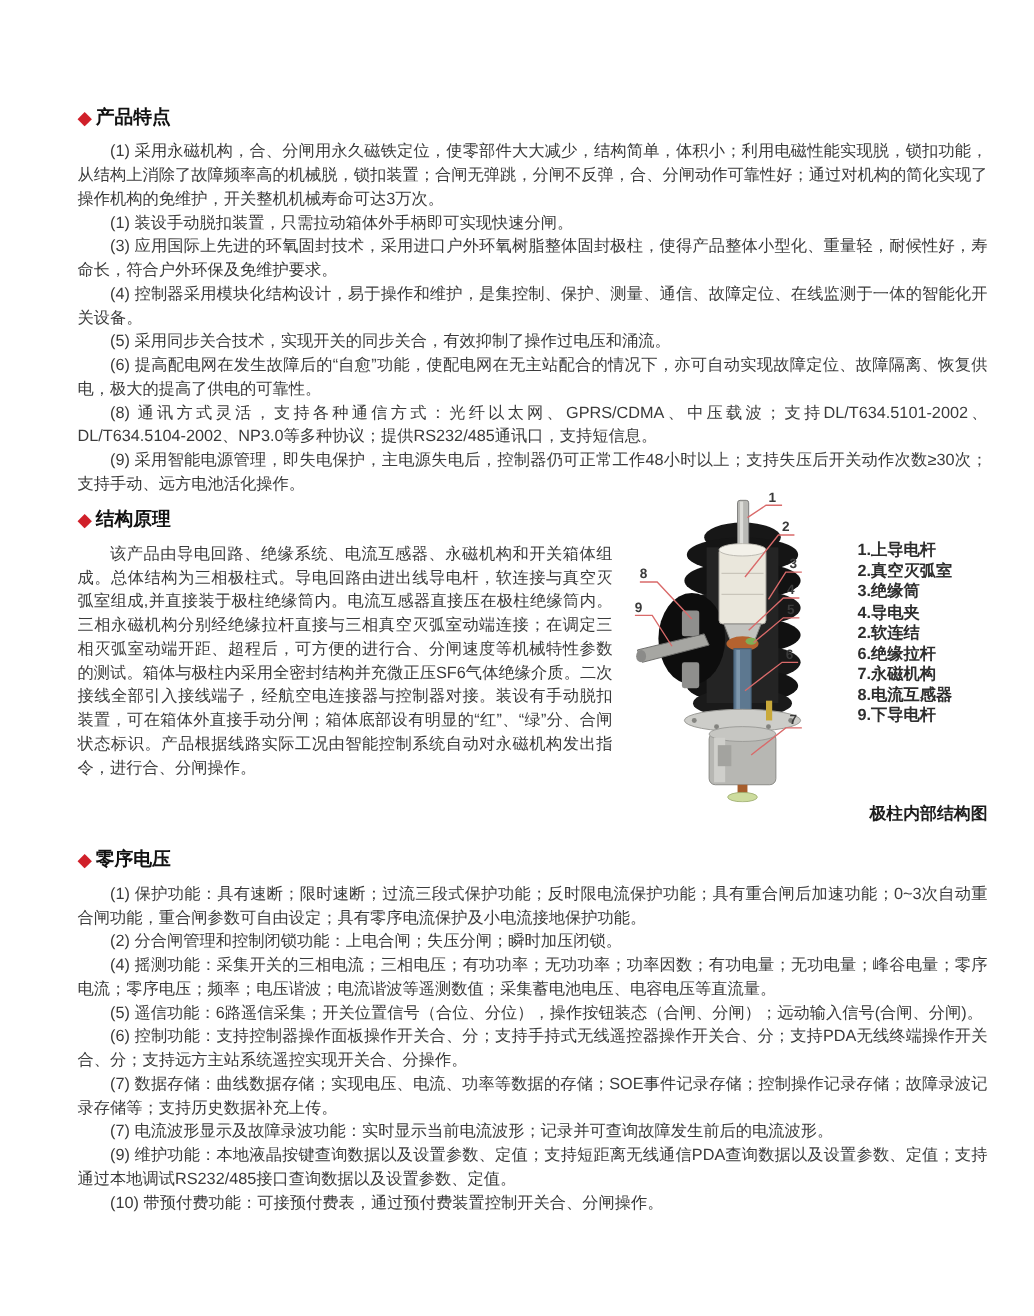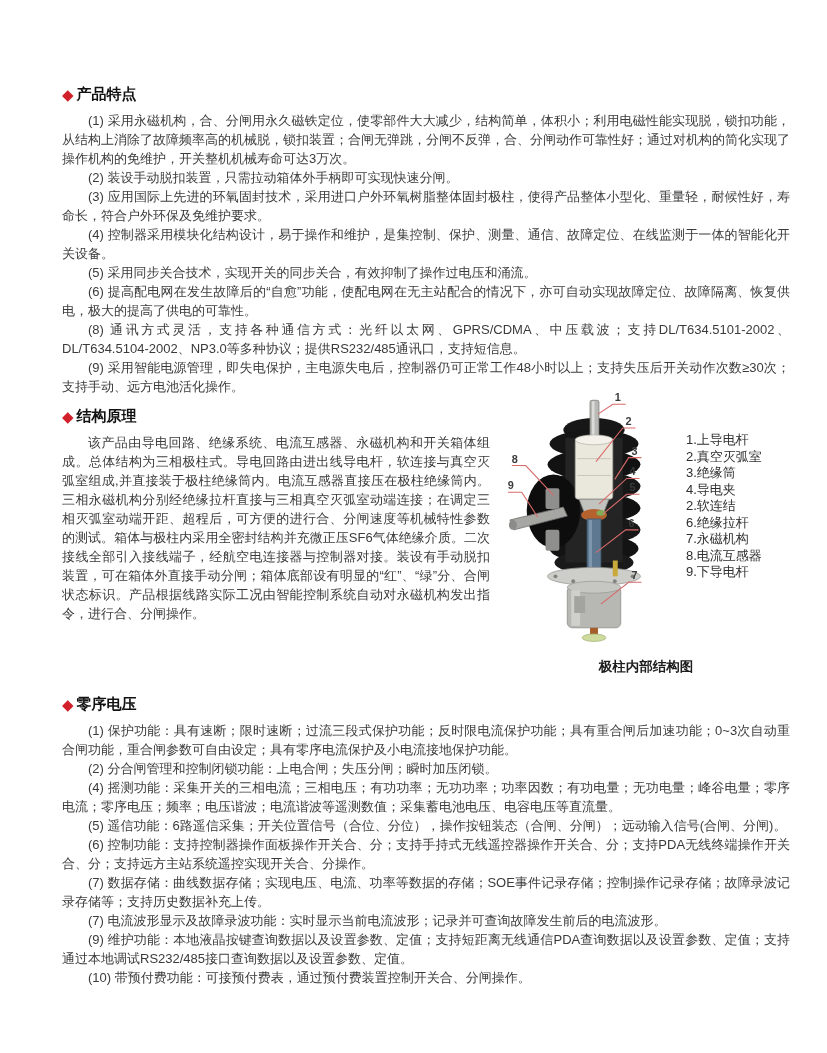--- a/index.html
+++ b/index.html
@@ -22,45 +22,45 @@
     font-size:13px;line-height:19px;color:#3b3b3b;
   }
   .wrap{zoom:1;}
   .clear{clear:both;height:0;line-height:0;}
   aside.figure{
     float:right;width:288px;margin:-14px 0 2px 12px;
   }
   .fig-row{display:flex;align-items:flex-start;}
   .legend{padding-top:40px;}
   .legend div{
-    font-size:13px;font-weight:normal;color:#2e2e2e;
+    font-size:13px;font-weight:bold;color:#2e2e2e;
     line-height:16.5px;white-space:nowrap;
   }
   .caption{
-    text-align:center;font-weight:bold;font-size:13.5px;color:#1d1d1d;
-    margin-top:16px;
+    text-align:right;font-weight:bold;font-size:13.5px;color:#1d1d1d;
+    margin-top:0px;
   }
   svg text.co{
     font-family:"Liberation Sans","DejaVu Sans",sans-serif;
     font-size:11px;font-weight:bold;fill:#3a3a3a;
   }
 </style>
 </head>
 <body>
 
 <div class="page">
   <div class="content">
 
     <section>
       <h2 class="sec-h">
         <span class="diamond">◆</span>
         <span>产品特点</span>
       </h2>
       <p class="item">(1) 采用永磁机构，合、分闸用永久磁铁定位，使零部件大大减少，结构简单，体积小；利用电磁性能实现脱，锁扣功能，从结构上消除了故障频率高的机械脱，锁扣装置；合闸无弹跳，分闸不反弹，合、分闸动作可靠性好；通过对机构的简化实现了操作机构的免维护，开关整机机械寿命可达3万次。</p>
-      <p class="item">(2) 装设手动脱扣装置，只需拉动箱体外手柄即可实现快速分闸。</p>
+      <p class="item">(1) 装设手动脱扣装置，只需拉动箱体外手柄即可实现快速分闸。</p>
       <p class="item">(3) 应用国际上先进的环氧固封技术，采用进口户外环氧树脂整体固封极柱，使得产品整体小型化、重量轻，耐候性好，寿命长，符合户外环保及免维护要求。</p>
       <p class="item">(4) 控制器采用模块化结构设计，易于操作和维护，是集控制、保护、测量、通信、故障定位、在线监测于一体的智能化开关设备。</p>
       <p class="item">(5) 采用同步关合技术，实现开关的同步关合，有效抑制了操作过电压和涌流。</p>
       <p class="item">(6) 提高配电网在发生故障后的“自愈”功能，使配电网在无主站配合的情况下，亦可自动实现故障定位、故障隔离、恢复供电，极大的提高了供电的可靠性。</p>
       <p class="item">(8) 通讯方式灵活，支持各种通信方式：光纤以太网、GPRS/CDMA、中压载波；支持DL/T634.5101-2002、DL/T634.5104-2002、NP3.0等多种协议；提供RS232/485通讯口，支持短信息。</p>
       <p class="item">(9) 采用智能电源管理，即失电保护，主电源失电后，控制器仍可正常工作48小时以上；支持失压后开关动作次数≥30次；支持手动、远方电池活化操作。</p>
     </section>
 
     <div class="wrap">
 

